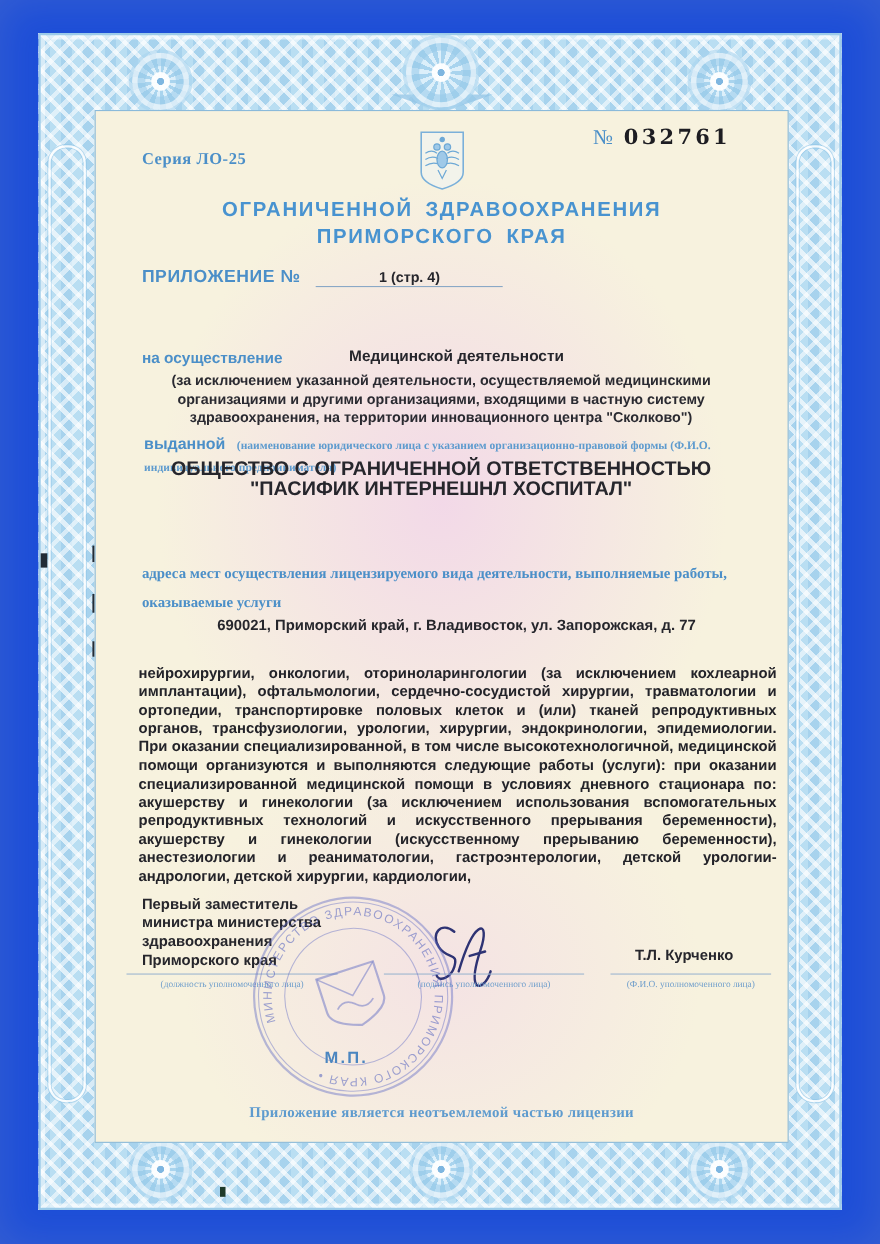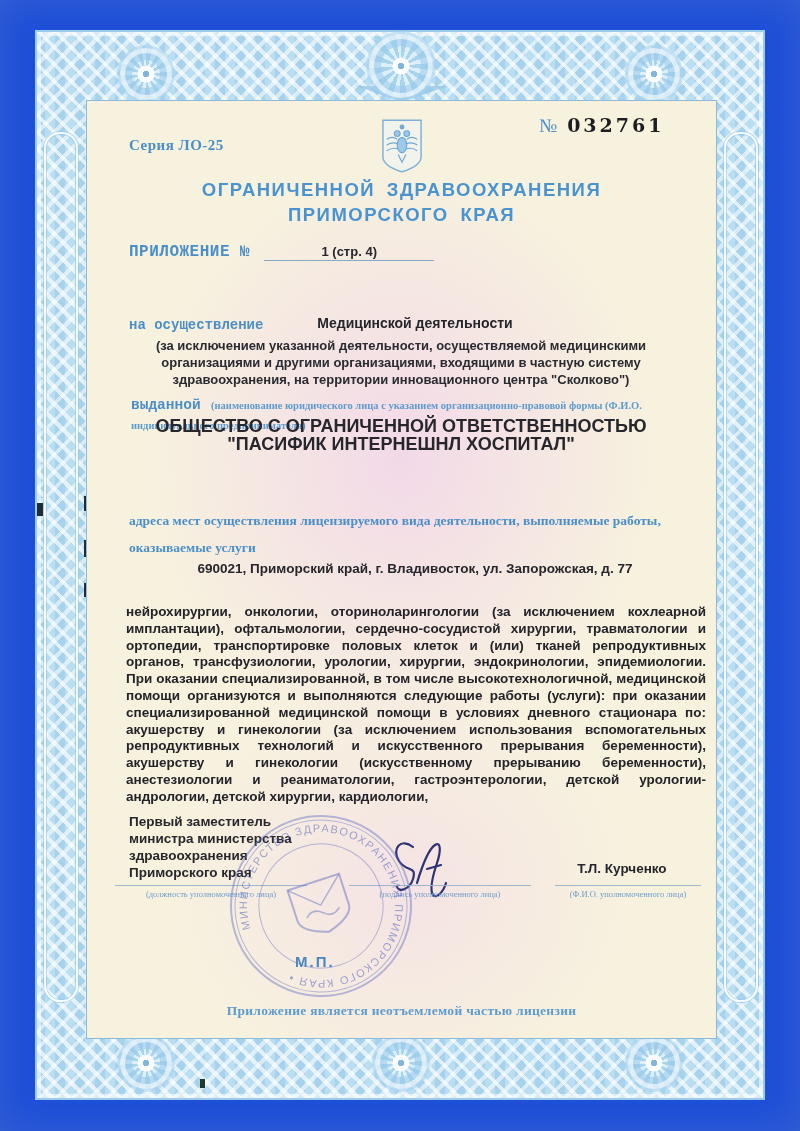--- a/index.html
+++ b/index.html
@@ -43,21 +43,21 @@
   .series{left:42px;top:36px;font-size:15px;font-weight:600;letter-spacing:.5px;}
   .docno{left:452px;top:13px;font-size:19px;}
   .docno .sym{font-family:"Liberation Serif",serif;color:#4b8fc8;margin-right:10px;}
   .docno .num{font-family:"DejaVu Serif",serif;color:#1d1d22;font-weight:700;letter-spacing:3px;}
   .title{left:0;top:78px;width:100%;text-align:center;color:#4893d0;font-weight:700;
          font-size:18.5px;letter-spacing:1.5px;word-spacing:5px;}
   .title2{top:103px;}
   .row{display:flex;align-items:flex-end;}
   .fill-line{display:inline-block;border-bottom:1.5px solid #8aa8c6;text-align:center;
              font-size:13px;line-height:17px;}
-  .lbl-b{font-family:Liberation Mono, monospace;color:#4b8fc8;font-weight:700;}
+  .lbl-b{font-family:Liberation Sans, sans-serif;color:#4b8fc8;font-weight:700;}
   .appendix{left:42px;top:142px;width:572px;}
   .appendix .lbl-b{font-size:16px;letter-spacing:.5px;margin-right:14px;}
   .license{left:42px;top:179px;width:572px;}
   .license .lbl{font-size:14px;font-weight:600;margin-right:8px;}
   .license .q{font-size:14px;font-weight:600;margin:0 4px;}
   .gsuffix{margin-left:auto;font-size:14px;font-weight:600;}
   .activity{left:42px;top:214px;width:572px;}
   .activity .lbl{position:absolute;left:0;top:2px;font-size:14px;font-weight:700;}
   .activity .val{display:block;text-align:center;font-size:14px;}
   .note{left:34px;top:236px;width:560px;text-align:center;font-size:13px;font-weight:600;

